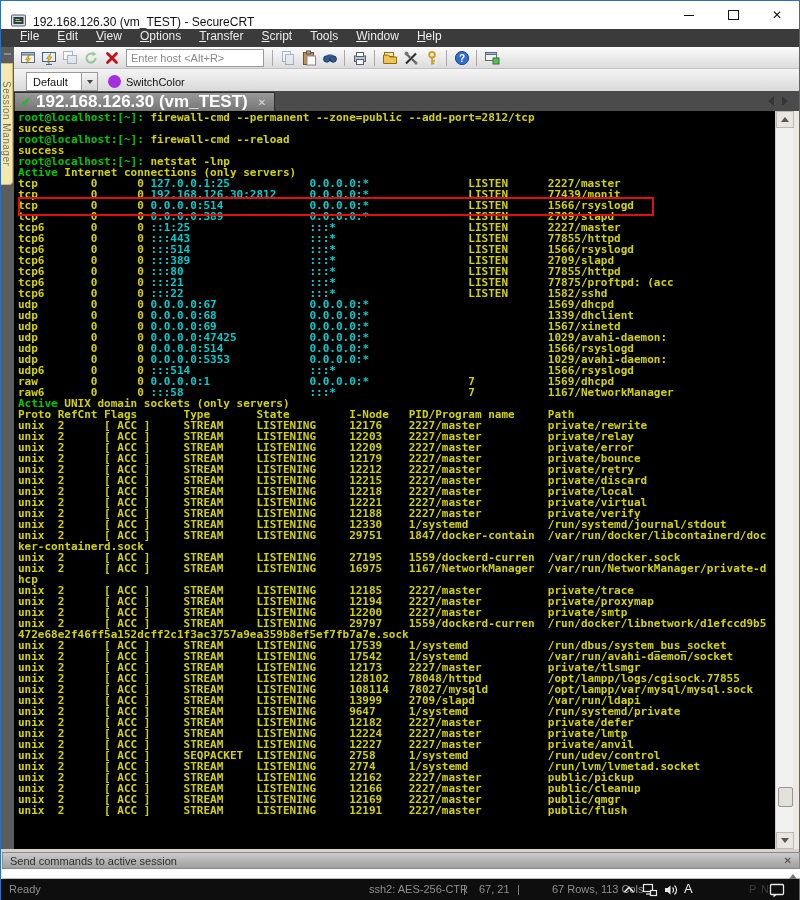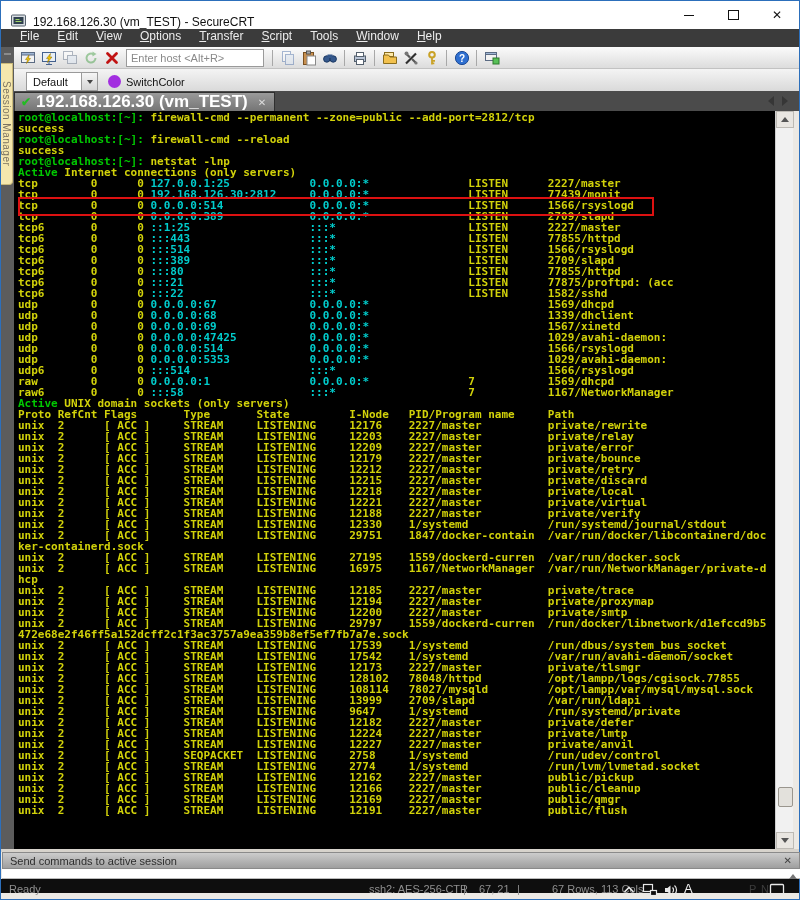--- a/index.html
+++ b/index.html
@@ -63,21 +63,21 @@
   .arr-down{width:0;height:0;border:4px solid transparent;border-top:5px solid #555;margin-bottom:-4px;}
   #sb-thumb{position:absolute;left:2px;top:676px;width:13px;height:18px;background:#e3e1dc;border:1px solid #9a968e;border-radius:2px;}
   
   #splitter{position:absolute;left:0;top:848px;width:100%;height:3px;background:#d7d3cc;}
   #chatbar{position:absolute;left:1px;top:851px;width:798px;height:17px;background:linear-gradient(#cccccc,#9f9f9f);border:1px solid #8a8a8a;box-sizing:border-box;display:flex;align-items:center;}
   #chat-title{font-size:11px;color:#2d2d2d;padding-left:7px;}
   #chat-close{margin-left:auto;padding-right:7px;color:#444;font-size:10px;}
   #chatinput{position:absolute;left:1px;top:868px;width:798px;height:10px;background:#fff;border-bottom:1px solid #bbb;box-sizing:border-box;}
   #chat-scroll-arrow{position:absolute;right:3px;top:1px;width:0;height:0;border:4px solid transparent;border-bottom:5px solid #777;}
   
-  #statusbar{position:absolute;left:0;top:878px;width:100%;height:14px;background:#0e0e0e;}
+  #statusbar{position:absolute;left:0;top:878px;width:100%;height:22px;background:#0e0e0e;}
   #statusbar span{position:absolute;top:4px;font-size:11px;color:#8f8f8f;white-space:nowrap;}
   .ssep{position:absolute;top:4px;color:#4a4a4a;font-size:11px;}
   #sb-time{color:#efefef !important;font-size:12px !important;top:3px !important;}
   #sb-ime{color:#efefef !important;font-size:13px !important;top:2px !important;}
   .trayicon{position:absolute;top:3px;width:16px;height:16px;}
   .faint{opacity:.35;}
 </style>
 </head>
 <body>
 

